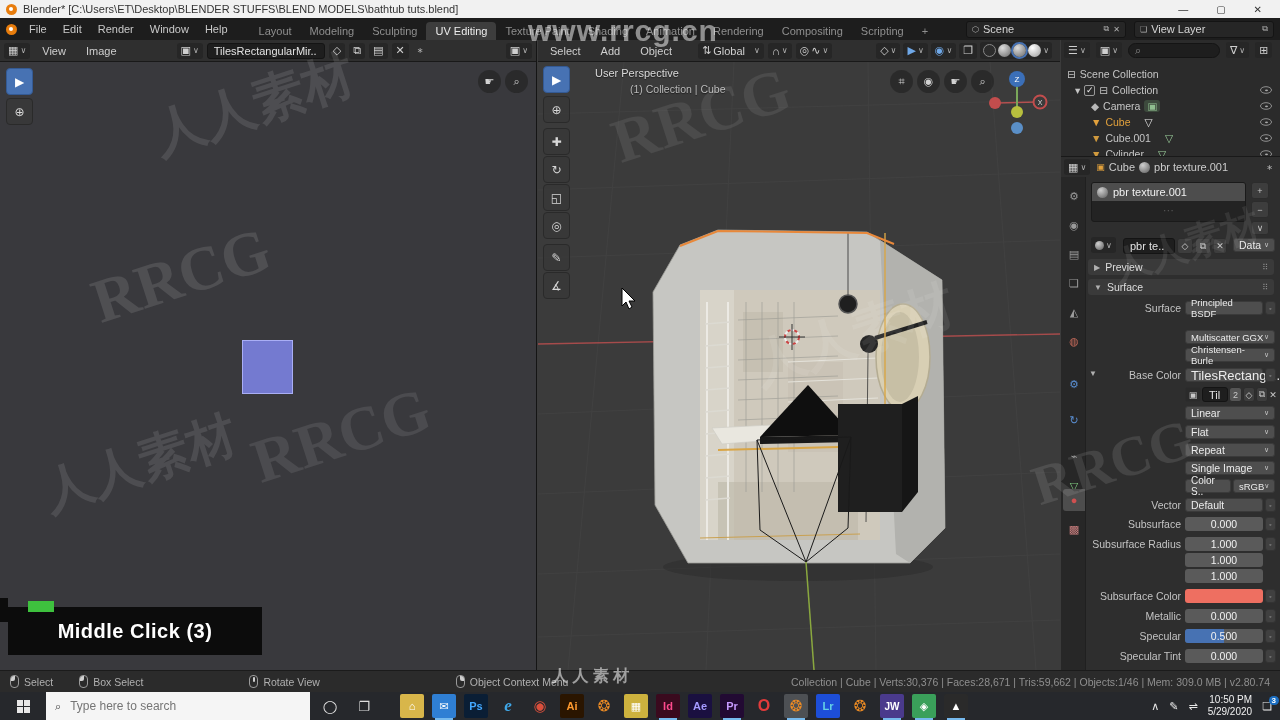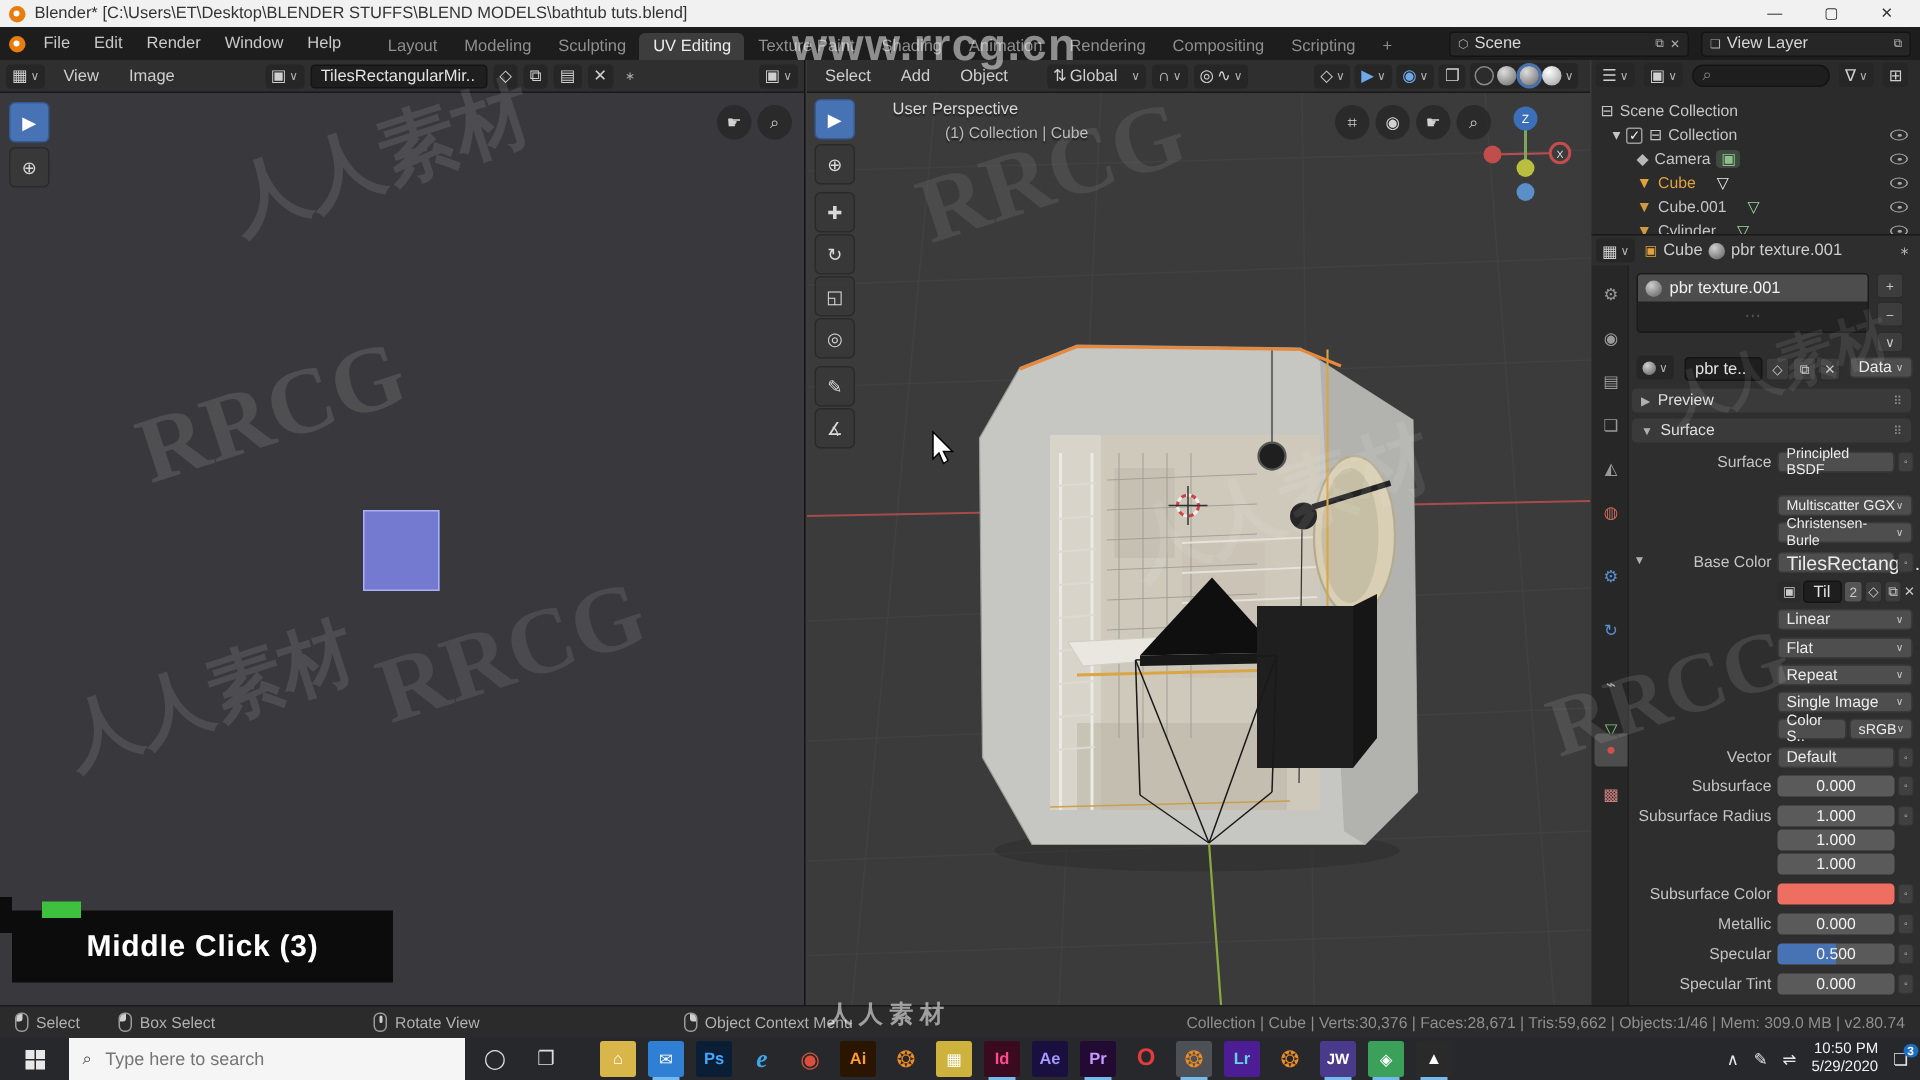--- a/index.html
+++ b/index.html
@@ -778,21 +778,21 @@
       </div>
     <div class="tbi running" style="left: 720px; background-color: rgb(34, 10, 51);">
         <span style="color: rgb(199, 154, 255);">Pr</span>
       </div>
     <div class="tbi" style="left:752px;font-size:16px;">
         <span style="color: rgb(226, 59, 59);">O</span>
       </div>
     <div class="tbi activeapp running" style="left:784px;font-size:15px;">
         <span style="color: rgb(236, 139, 36);">❂</span>
       </div>
-    <div class="tbi" style="left: 816px; background-color: #4c1d95;">
+    <div class="tbi" style="left: 816px; background-color: #1d4ed8;">
         <span style="color: rgb(99, 209, 230);">Lr</span>
       </div>
     <div class="tbi" style="left:848px;font-size:15px;">
         <span style="color: rgb(236, 139, 36);">❂</span>
       </div>
     <div class="tbi running" style="left: 880px; font-size: 10px; background-color: rgb(74, 58, 140);">
         <span style="color: rgb(255, 255, 255);">JW</span>
       </div>
     <div class="tbi running" style="left: 912px; background-color: rgb(58, 160, 90);">
         <span style="color: rgb(255, 255, 255);">◈</span>

